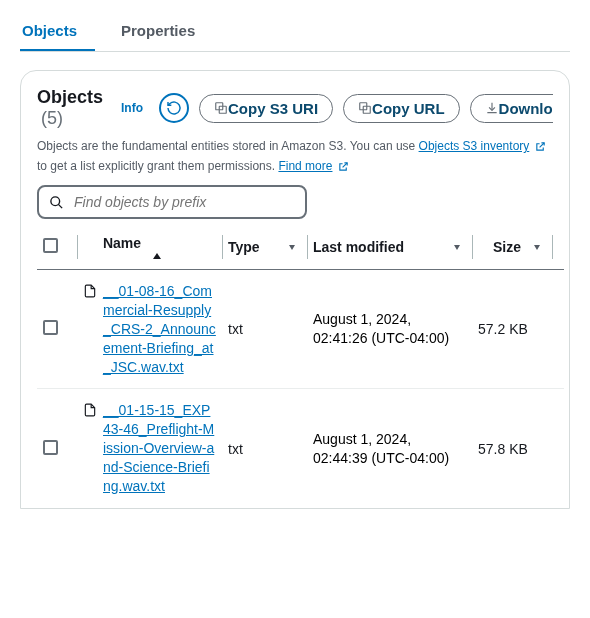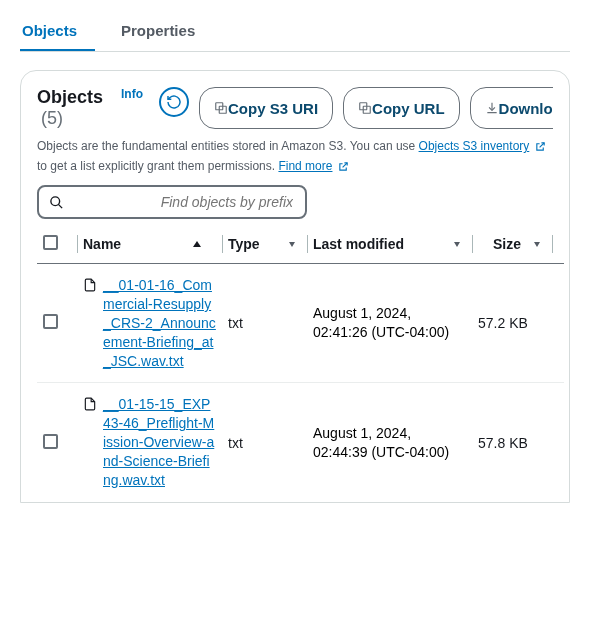--- a/index.html
+++ b/index.html
@@ -37,20 +37,21 @@
     border-bottom: 2px solid #0073bb;
   }
   .panel {
     border: 1px solid #d5dbdb;
     border-radius: 16px 16px 0 0;
     padding: 16px 16px 0 16px;
     overflow: hidden;
   }
   .panel-header {
     display: flex;
+    align-items: center;
     gap: 10px;
     flex-wrap: nowrap;
     overflow: hidden;
   }
   .panel-title {
     font-size: 18px;
     font-weight: 700;
   }
   .panel-count {
     font-size: 18px;
@@ -115,21 +116,20 @@
     margin: 8px 0 6px 0;
   }
   .search-box input {
     border: none;
     outline: none;
     font-size: 14px;
     font-style: italic;
     color: #687078;
     flex: 1;
     background: transparent;
-    text-align: right;
   }
   table {
     width: 100%;
     border-collapse: collapse;
     table-layout: fixed;
   }
   thead th {
     text-align: left;
     font-size: 14px;
     font-weight: 700;
@@ -173,21 +173,21 @@
     line-height: 1.35;
   }
   .checkbox {
     width: 15px;
     height: 15px;
     border: 2px solid #687078;
     border-radius: 2px;
     display: inline-block;
     cursor: pointer;
   }
-  .sort-ind { display:inline-flex; align-items:center; gap:2px; }
+  .sort-ind { display:inline-flex; align-items:center; gap:2px;flex-direction:column; }
   .sort-caret {
     width: 0; height: 0;
     border-left: 4px solid transparent;
     border-right: 4px solid transparent;
   }
   .sort-up { border-bottom: 6px solid #16191f; }
   .sort-settings {
     width: 0; height: 0;
     border-left: 3px solid transparent;
     border-right: 3px solid transparent;
@@ -309,21 +309,21 @@
       </thead>
       <tbody id="rows-body">
           <tr>
             <td><span class="checkbox"></span></td>
             <td>
               <div class="file-cell">
                 <svg class="file-icon-svg" width="14" height="16" viewBox="0 0 24 24" fill="none" stroke="#16191f" stroke-width="2">
                   <path d="M14 2H6a2 2 0 0 0-2 2v16a2 2 0 0 0 2 2h12a2 2 0 0 0 2-2V8z"></path>
                   <polyline points="14 2 14 8 20 8"></polyline>
                 </svg>
-                <a class="file-link">__01-01-16_Commercial-Resupply_CRS-2_Announcement-Briefing_at_JSC.wav.txt</a>
+                <a class="file-link">__01-08-16_Commercial-Resupply_CRS-2_Announcement-Briefing_at_JSC.wav.txt</a>
               </div>
             </td>
             <td>txt</td>
             <td class="txt-lm">August 1, 2024, 02:41:26 (UTC-04:00)</td>
             <td class="txt-size">57.2 KB</td>
             <td></td>
           </tr>
           <tr>
             <td><span class="checkbox"></span></td>
             <td>

